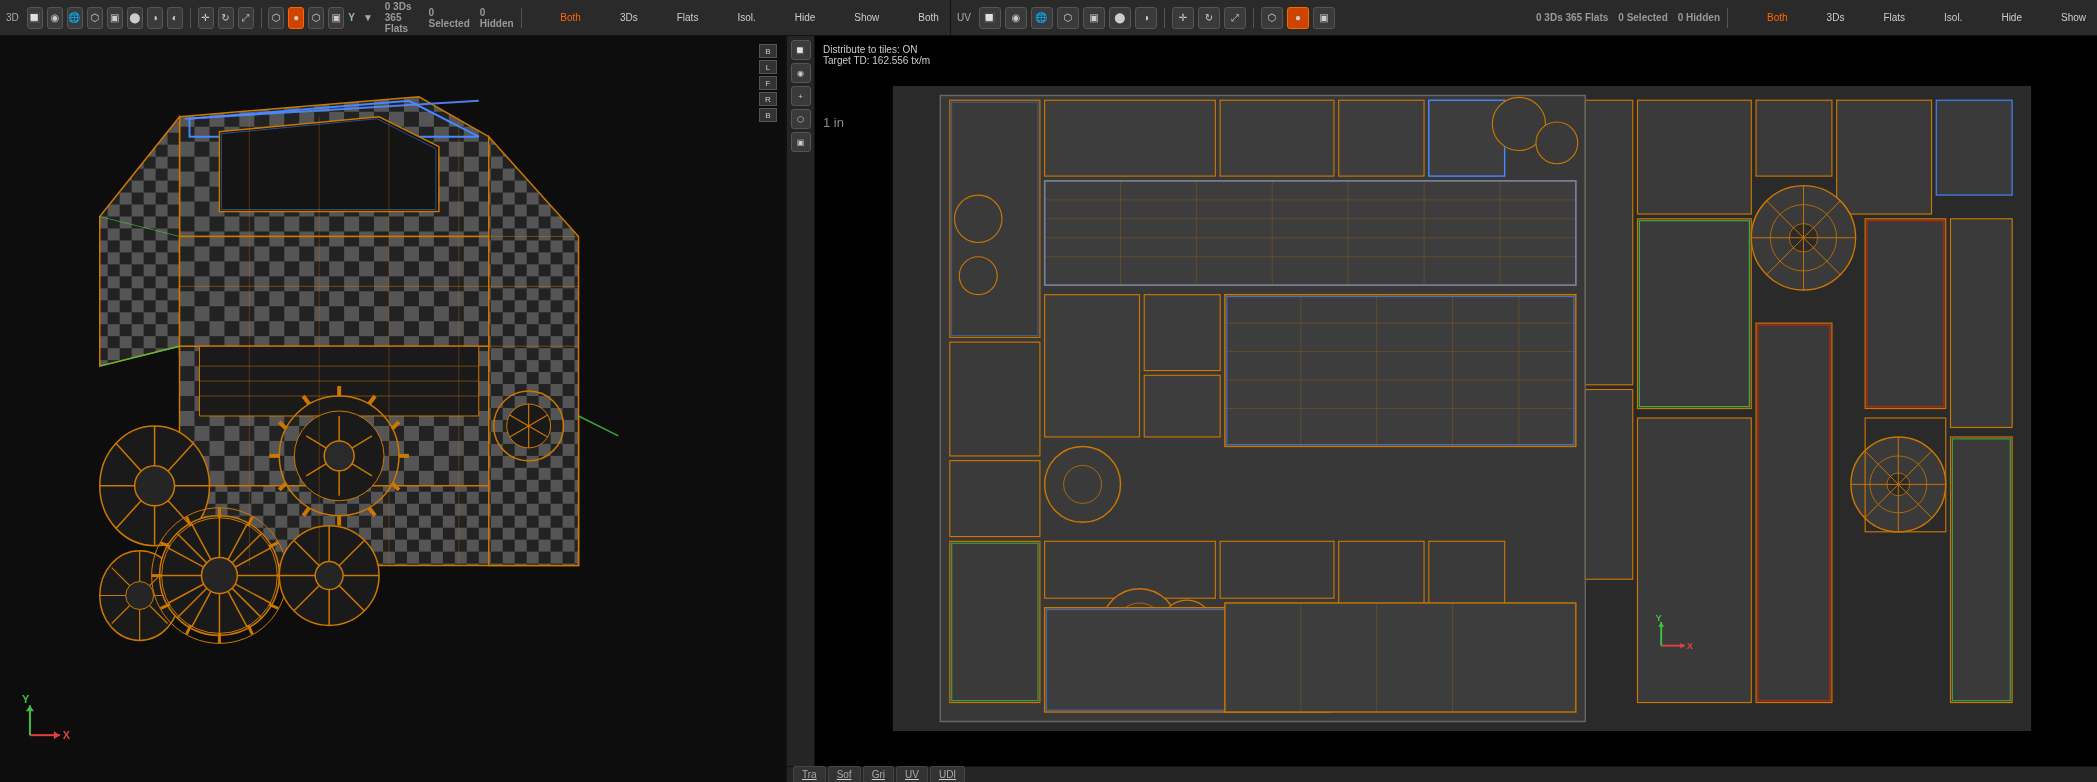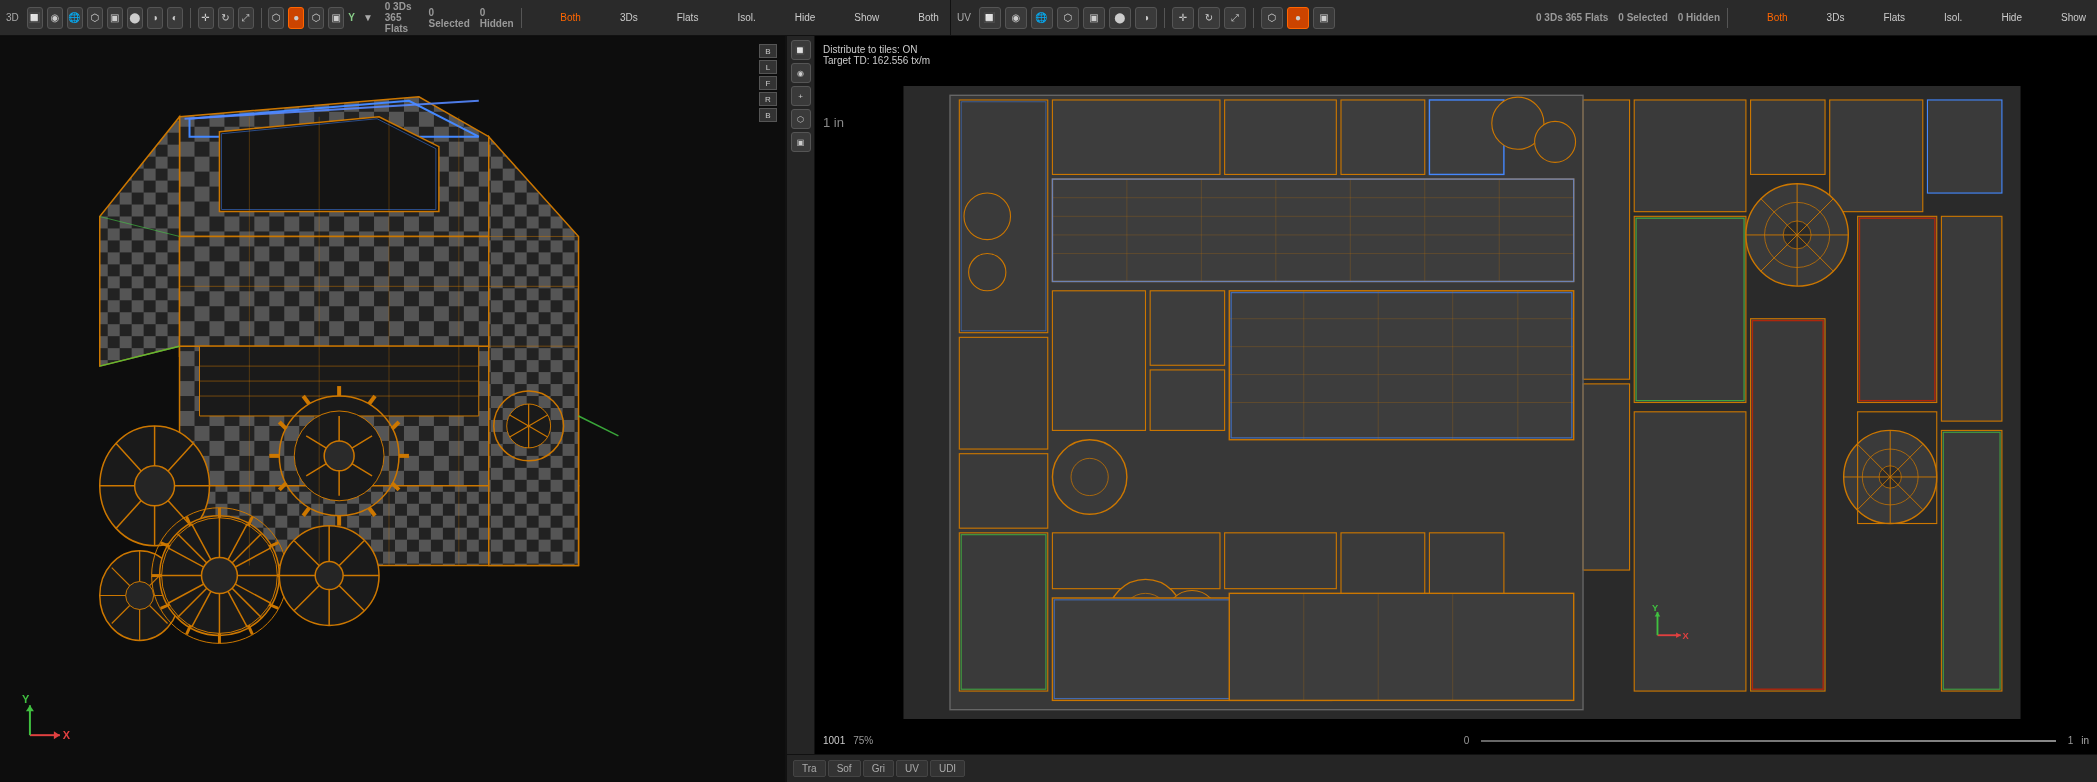--- a/index.html
+++ b/index.html
@@ -194,27 +194,28 @@
       gap: 8px;
       font-size: 10px;
       color: #999;
     }
 
     .uv-tile-num {
       color: #ccc;
     }
 
     .uv-tabs-bottom {
-      height: 28px;
+      height: 16px;
       background: #252525;
       border-top: 1px solid #111;
       display: flex;
       align-items: center;
       padding: 0 6px;
       gap: 2px;
+      text-decoration: underline;
     }
 
     .uv-tab {
       padding: 2px 8px;
       font-size: 10px;
       color: #aaa;
       cursor: pointer;
       background: #333;
       border: 1px solid #444;
       border-radius: 2px;
@@ -646,29 +647,20 @@
               <line x1="0" y1="0" x2="25" y2="0" stroke="#e04040" stroke-width="2"></line>
               <polygon points="25,0 20,-3 20,3" fill="#e04040"></polygon>
               <line x1="0" y1="0" x2="0" y2="-25" stroke="#40c040" stroke-width="2"></line>
               <polygon points="0,-25 -3,-20 3,-20" fill="#40c040"></polygon>
               <text x="27" y="4" fill="#e04040" font-size="10" font-weight="bold">X</text>
               <text x="-6" y="-26" fill="#40c040" font-size="10" font-weight="bold">Y</text>
             </g>
           </svg>
         </div>
 
-        <div class="uv-bottom-bar">
-          <span class="uv-tile-num">1001</span>
-          <span>75%</span>
-          <div style="flex:1;"></div>
-          <span>0</span>
-          <div style="flex:1;height:2px;background:linear-gradient(to right,#666,#888);margin:0 4px;"></div>
-          <span>1</span>
-          <span style="color:#aaa;">in</span>
-        </div>
       </div>
     </div>
 
     <div class="uv-tabs-bottom">
       <div class="uv-tab">Tra</div>
       <div class="uv-tab">Sof</div>
       <div class="uv-tab">Gri</div>
       <div class="uv-tab">UV</div>
       <div class="uv-tab">UDI</div>
     </div>

